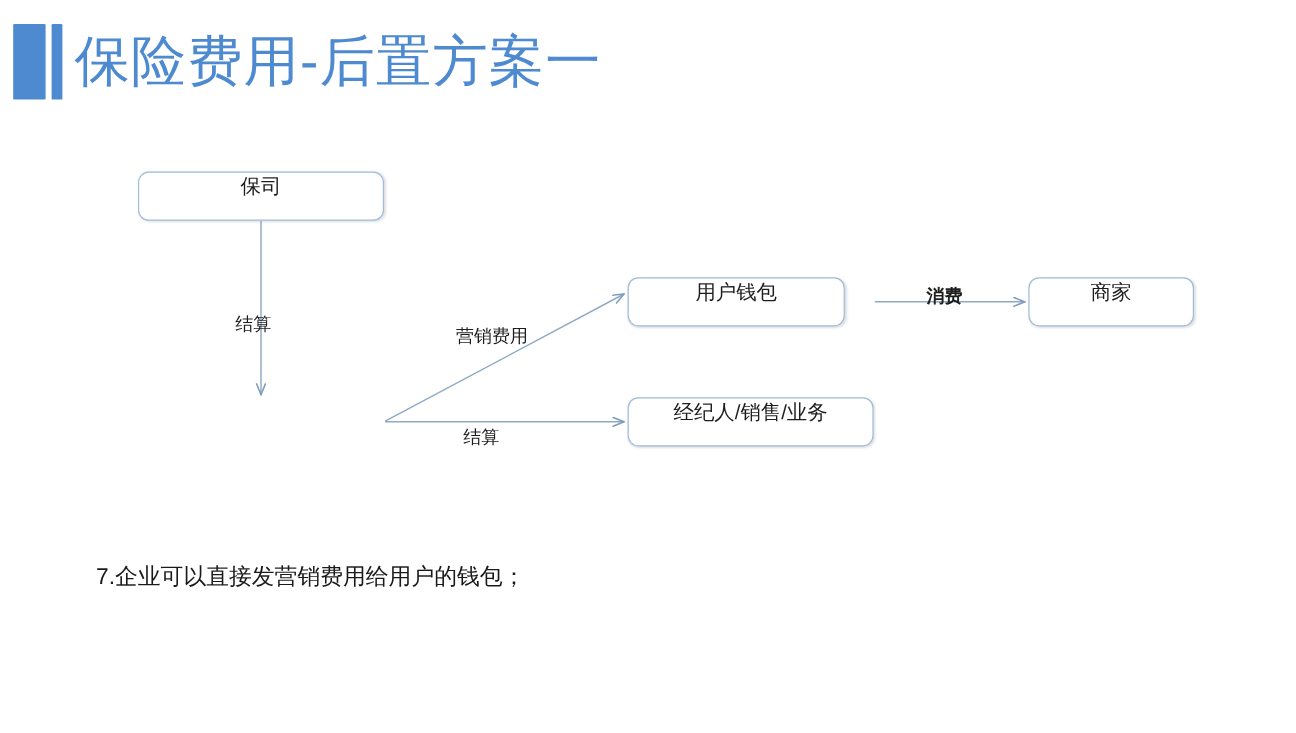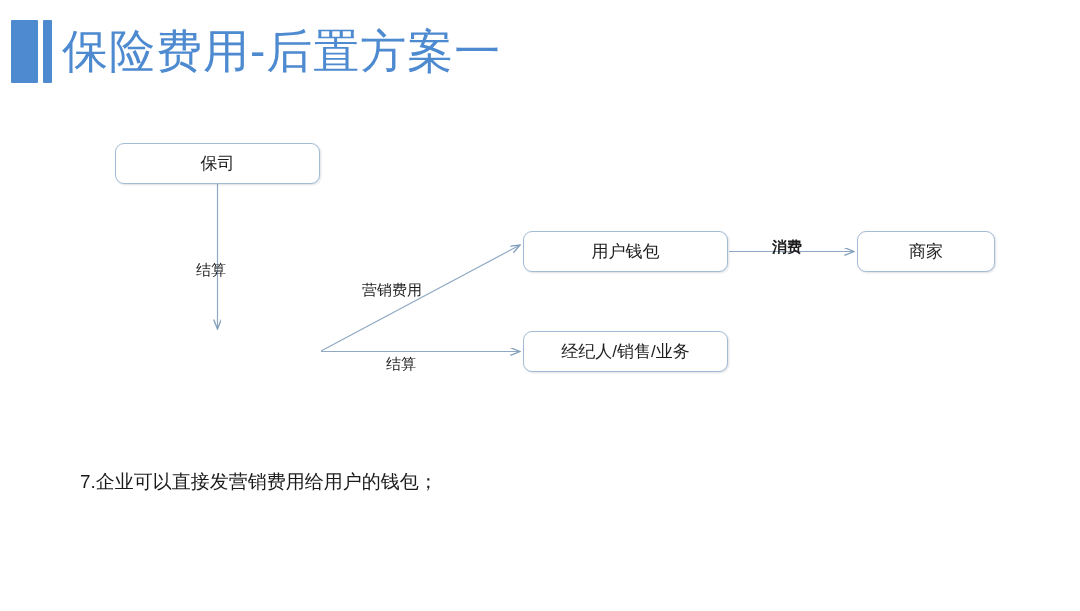--- a/index.html
+++ b/index.html
@@ -68,42 +68,41 @@
     width: 1080px;
     height: 611px;
   }
   .node {
     position: absolute;
     box-sizing: border-box;
     background: #ffffff;
     border: 1px solid #a3bcd5;
     border-radius: 9px;
     display: flex;
-    align-items: center;
     justify-content: center;
     color: #1d1d1d;
     font-size: 17px;
     white-space: nowrap;
     box-shadow: 1px 1px 2px rgba(140,150,165,0.30);
   }
   #node-insurer   { left: 115px; top: 143px; width: 205px; height: 41px; }
   #node-company   { left: 115px; top: 331px; width: 205px; height: 41px; }
-  #node-wallet    { left: 523px; top: 231px; width: 205px; height: 41px; }
+  #node-wallet    { left: 523px; top: 231px; width: 181px; height: 41px; }
   #node-agent     { left: 523px; top: 331px; width: 205px; height: 41px; }
   #node-merchant  { left: 857px; top: 231px; width: 138px; height: 41px; }
 
   .edge-label {
     position: absolute;
     font-size: 15px;
     color: #1d1d1d;
     white-space: nowrap;
     background: transparent;
   }
   #label-settle-1   { left: 196px; top: 261px; }
-  #label-marketing  { left: 362px; top: 271px; margin-top: 10px; }
+  #label-marketing  { left: 380px; top: 271px; }
   #label-settle-2   { left: 386px; top: 355px; }
   #label-consume    { left: 772px; top: 238px; font-weight: bold; }
 
   
   #notes {
     position: absolute;
     left: 80px;
     top: 463px;
     width: 900px;
   }

